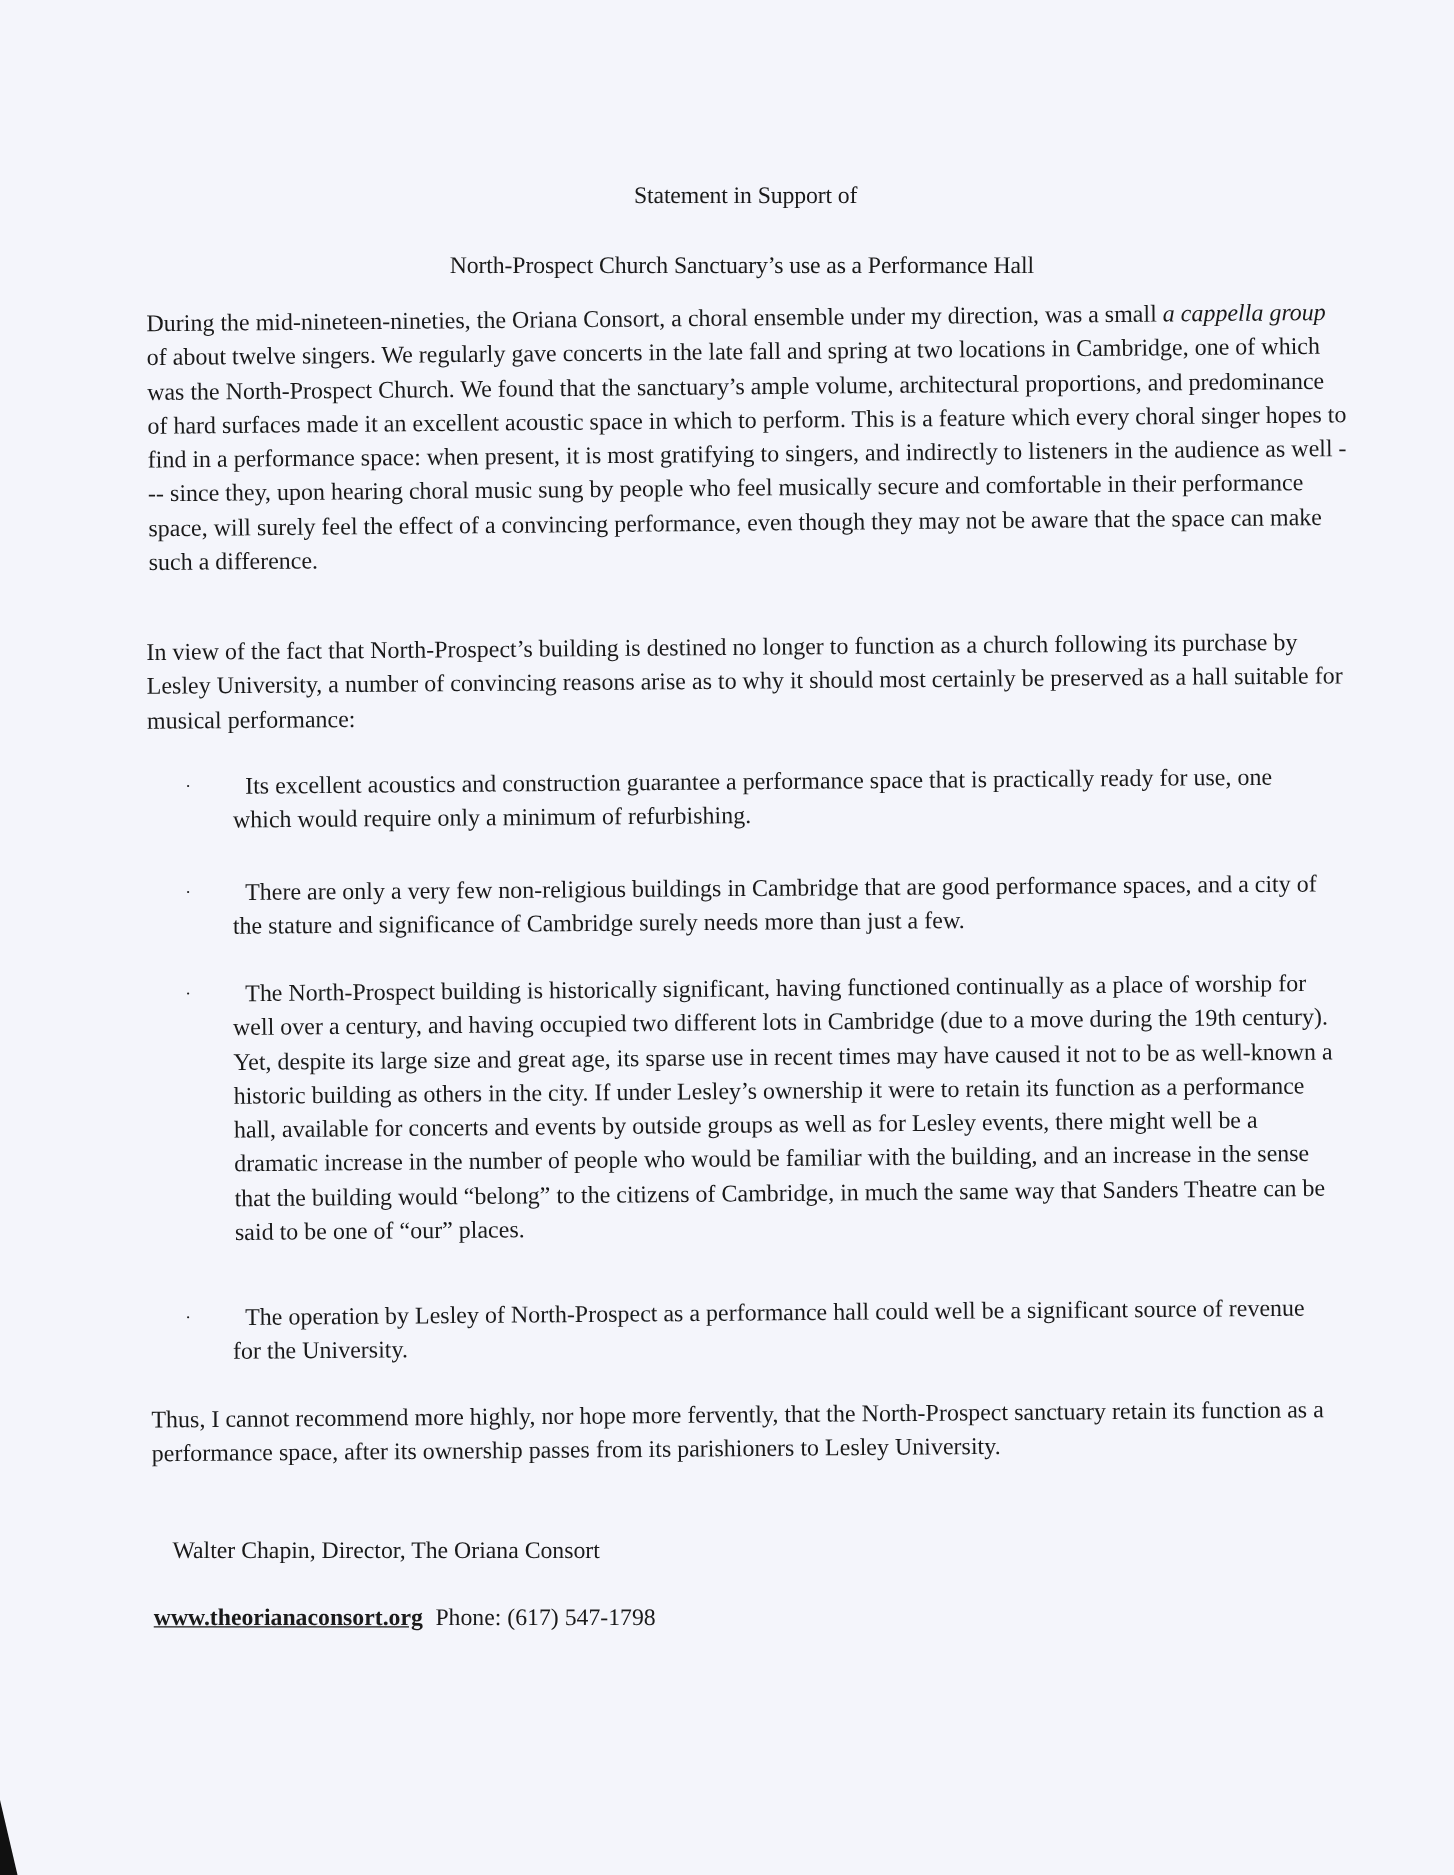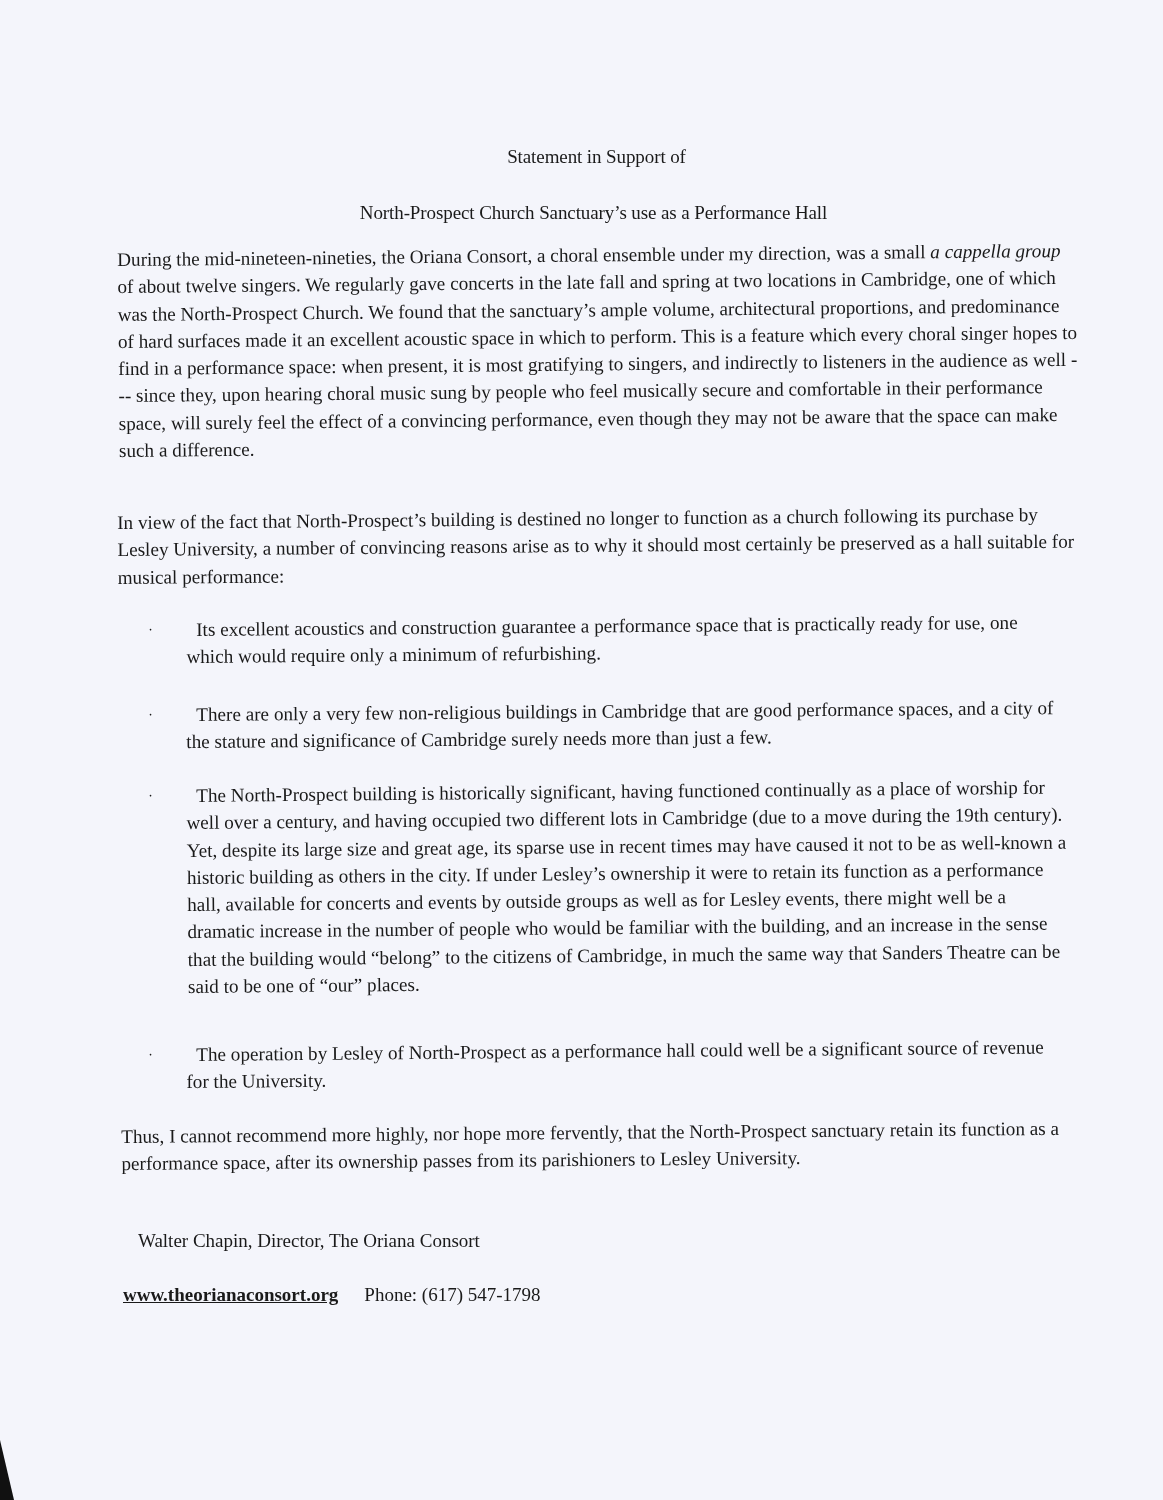--- a/index.html
+++ b/index.html
@@ -34,21 +34,21 @@
     .bullet .dot { position: absolute; left: -38px; top: 0; font-size: 14px; }
     .bullet .first { text-indent: 10px; }
     .b1 { left: 186px; top: 616px; width: 880px; transform: rotate(-0.5deg); }
     .b2 { left: 186px; top: 701px; width: 890px; transform: rotate(-0.45deg); }
     .b3 { left: 186px; top: 782px; width: 880px; transform: rotate(-0.55deg); }
     .b4 { left: 186px; top: 1041px; width: 880px; transform: rotate(-0.5deg); }
     .p3 { left: 121px; top: 1123px; width: 940px; transform: rotate(-0.5deg); }
     .sig { position: absolute; left: 138px; top: 1230px; font-size: 19px; }
     .contact { position: absolute; left: 123px; top: 1284px; font-size: 19px; }
     .contact a { color: #1a1a1a; text-decoration: underline; font-weight: bold; }
-    .contact .phone { margin-left: 26px; }
+    .contact .phone { margin-left: 10px; }
     em { font-style: italic; }
   </style>
 </head>
 <body>
 
 <div class="page">
   <div class="title t1">Statement in Support of</div>
   <div class="title t2">North-Prospect Church Sanctuary’s use as a Performance Hall</div>
 
   <div class="para p1"><span>During the mid-nineteen-nineties, the Oriana Consort, a choral ensemble under my direction, was a small </span><em>a cappella group</em><span> of about twelve singers.  We regularly gave concerts in the late fall and spring at two locations in Cambridge, one of which was the North-Prospect Church.  We found that the sanctuary’s ample volume, architectural proportions, and predominance of hard surfaces made it an excellent acoustic space in which to perform.  This is a feature which every choral singer hopes to find in a performance space: when present, it is most gratifying to singers, and indirectly to listeners in the audience as well --- since they, upon hearing choral music sung by people who feel musically secure and comfortable in their performance space, will surely feel the effect of a convincing performance, even though they may not be aware that the space can make such a difference.</span></div>

